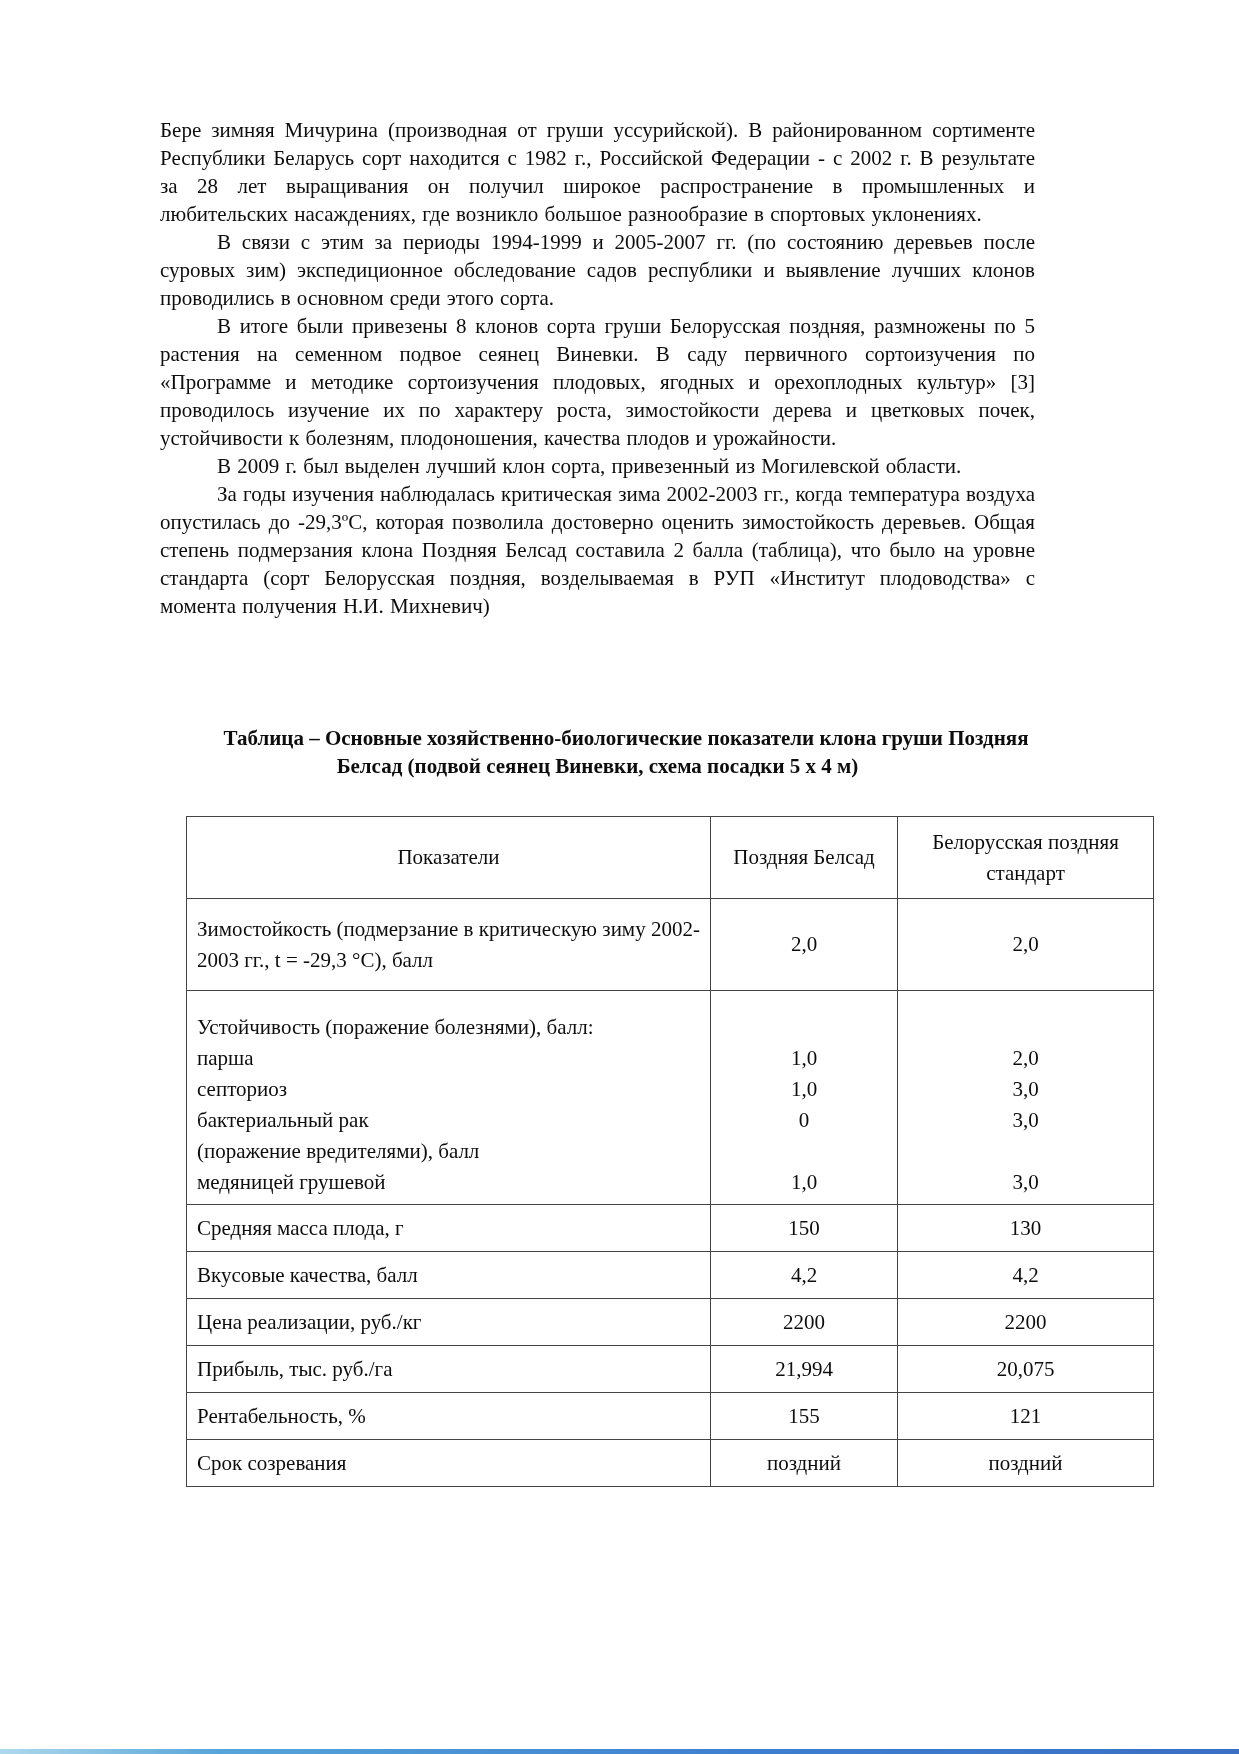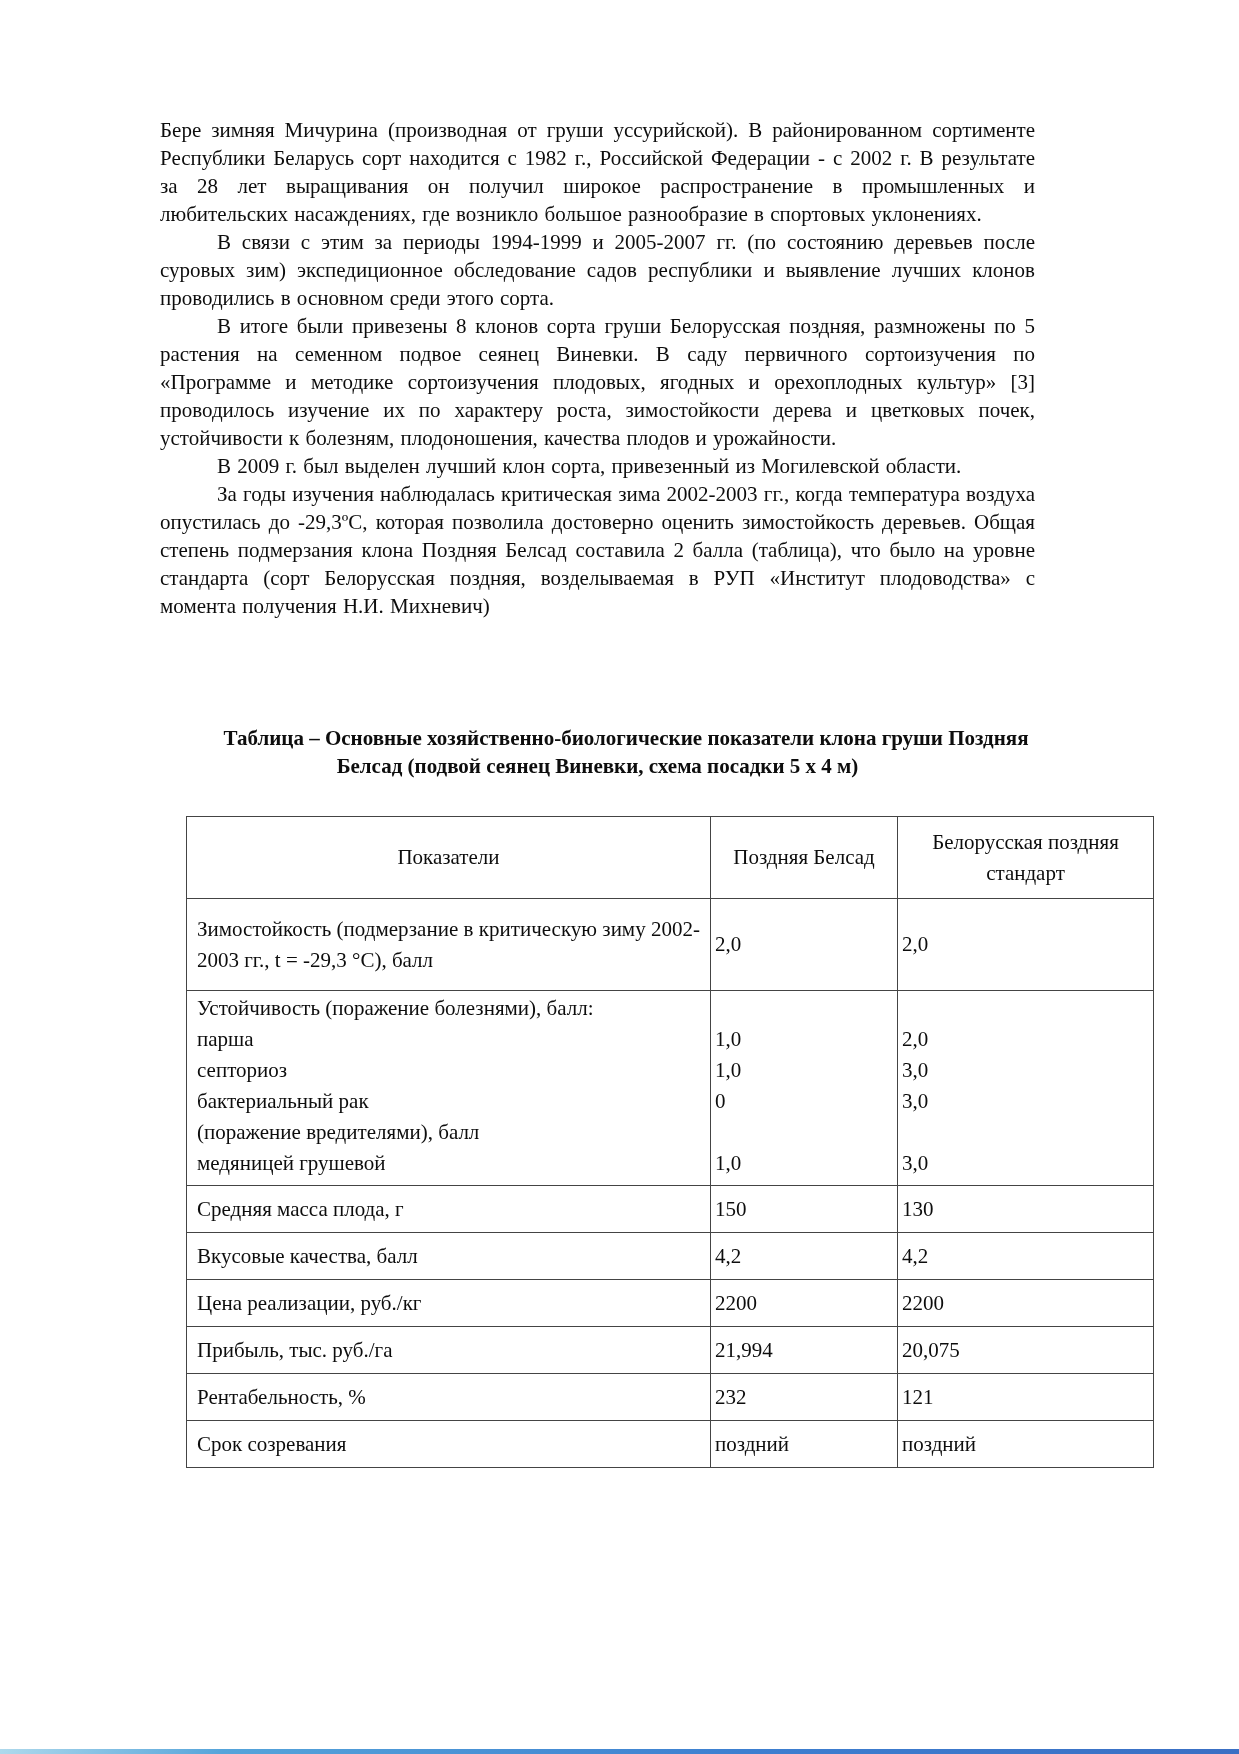--- a/index.html
+++ b/index.html
@@ -52,23 +52,23 @@
     font-weight: normal;
     vertical-align: middle;
     line-height: 31px;
   }
   th { text-align: center; height: 82px; padding: 4px 8px; }
   td.label {
     text-align: left;
     padding: 6px 10px 6px 10px;
   }
   td.label.justify { text-align: justify; }
-  td.val { padding: 6px 4px; margin-left: 14px; }
+  td.val { text-align: center; padding: 6px 4px; margin-left: 14px; }
   tr.r1 td { height: 92px; }
-  tr.r2 td { height: 190px; vertical-align: top; padding-top: 2px; }
+  tr.r2 td { height: 190px; vertical-align: top; padding-top: 21px; }
   tr.single td { height: 47px; }
   .multiline { white-space: pre-line; }
   .bottom-accent {
     position: absolute;
     left: 0; bottom: 0;
     width: 1239px; height: 5px;
     background: linear-gradient(90deg, #aed9ec 0%, #55a4da 18%, #3d7fd0 60%, #3a6fc4 100%);
   }
 </style>
 </head>
@@ -139,21 +139,21 @@
           <td class="val">2200</td>
           <td class="val">2200</td>
         </tr>
         <tr class="single">
           <td class="label">Прибыль, тыс. руб./га</td>
           <td class="val">21,994</td>
           <td class="val">20,075</td>
         </tr>
         <tr class="single">
           <td class="label">Рентабельность, %</td>
-          <td class="val">232</td>
+          <td class="val">155</td>
           <td class="val">121</td>
         </tr>
         <tr class="single">
           <td class="label">Срок созревания</td>
           <td class="val">поздний</td>
           <td class="val">поздний</td>
         </tr>
       </tbody>
     </table>
   </div>

